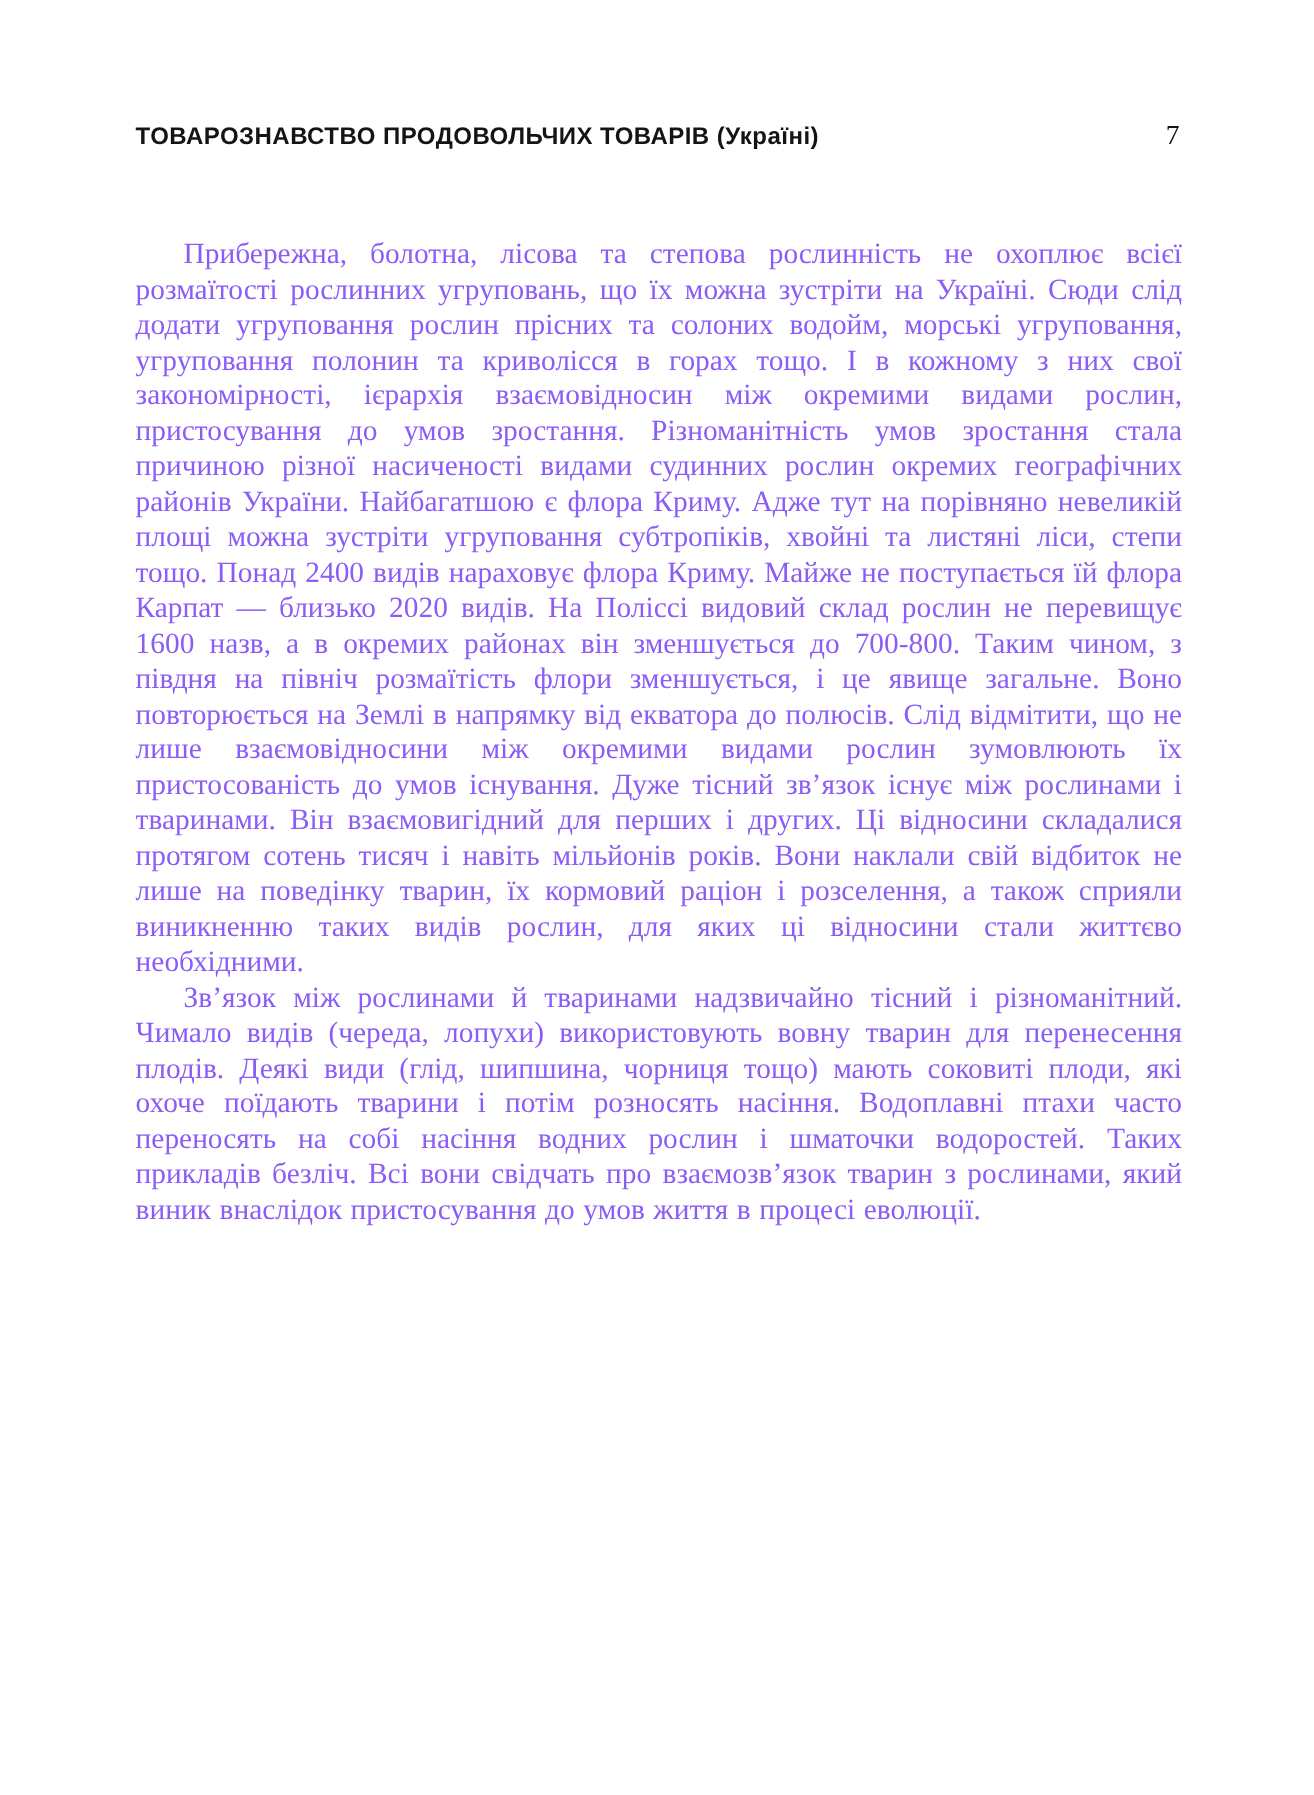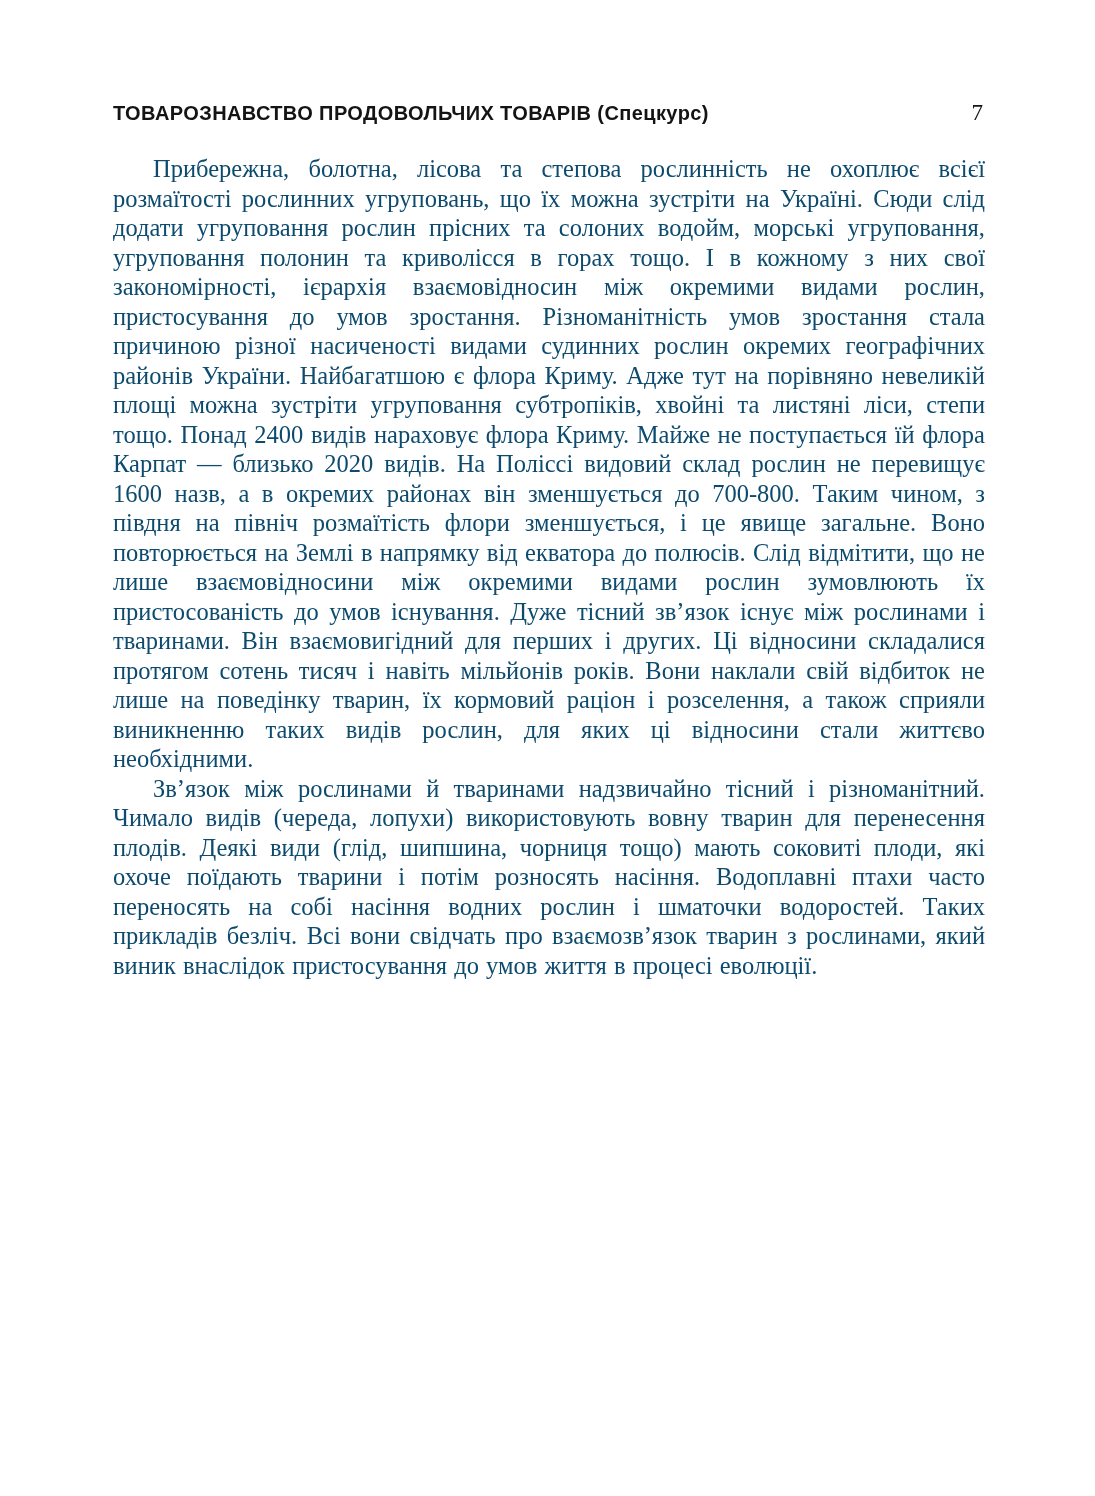--- a/index.html
+++ b/index.html
@@ -30,42 +30,42 @@
     white-space: nowrap;
   }
   .header-page-number {
     font-family: "Liberation Serif", serif;
     font-weight: normal;
     font-size: 23px;
     letter-spacing: 0;
     padding-right: 2px;
   }
   .page-body {
-    margin-top: 28px;
+    margin-top: 71px;
     font-family: "Liberation Serif", serif;
     font-size: 24.5px;
     line-height: 29.5px;
-    color: #0c4a6e;
+    color: #8b5cf6;
     text-align: justify;
     hyphens: auto;
     -webkit-hyphens: auto;
     word-spacing: 1px;
   }
   .body-paragraph {
     margin: 0;
     padding: 0;
     text-indent: 40px;
   }
 </style>
 </head>
 <body>
 
 <div class="page">
   <header class="page-header">
-    <span class="header-title">ТОВАРОЗНАВСТВО ПРОДОВОЛЬЧИХ ТОВАРІВ (Спецкурс)</span>
+    <span class="header-title">ТОВАРОЗНАВСТВО ПРОДОВОЛЬЧИХ ТОВАРІВ (Україні)</span>
     <span class="header-page-number">7</span>
   </header>
 
   <main class="page-body">
     <p class="body-paragraph">Прибережна, болотна, лісова та степова рослинність не охоплює всієї розмаїтості рослинних угруповань, що їх можна зустріти на Україні. Сюди слід додати угруповання рослин прісних та солоних водойм, морські угруповання, угруповання полонин та криволісся в горах тощо. І в кожному з них свої закономірності, ієрархія взаємовідносин між окремими видами рослин, пристосування до умов зростання. Різноманітність умов зростання стала причиною різної насиченості видами судинних рослин окремих географічних районів України. Найбагатшою є флора Криму. Адже тут на порівняно невеликій площі можна зустріти угруповання субтропіків, хвойні та листяні ліси, степи тощо. Понад 2400 видів нараховує флора Криму. Майже не поступається їй флора Карпат — близько 2020 видів. На Поліссі видовий склад рослин не перевищує 1600 назв, а в окремих районах він зменшується до 700-800. Таким чином, з півдня на північ розмаїтість флори зменшується, і це явище загальне. Воно повторюється на Землі в напрямку від екватора до полюсів. Слід відмітити, що не лише взаємовідносини між окремими видами рослин зумовлюють їх пристосованість до умов існування. Дуже тісний зв’язок існує між рослинами і тваринами. Він взаємовигідний для перших і других. Ці відносини складалися протягом сотень тисяч і навіть мільйонів років. Вони наклали свій відбиток не лише на поведінку тварин, їх кормовий раціон і розселення, а також сприяли виникненню таких видів рослин, для яких ці відносини стали життєво необхідними.</p>
     <p class="body-paragraph">Зв’язок між рослинами й тваринами надзвичайно тісний і різноманітний. Чимало видів (череда, лопухи) використовують вовну тварин для перенесення плодів. Деякі види (глід, шипшина, чорниця тощо) мають соковиті плоди, які охоче поїдають тварини і потім розносять насіння. Водоплавні птахи часто переносять на собі насіння водних рослин і шматочки водоростей. Таких прикладів безліч. Всі вони свідчать про взаємозв’язок тварин з рослинами, який виник внаслідок пристосування до умов життя в процесі еволюції.</p>
   </main>
 </div>
 
 </body></html>

